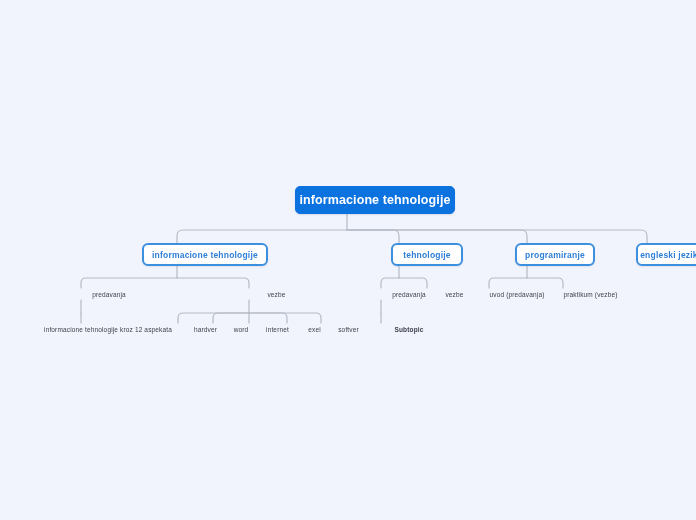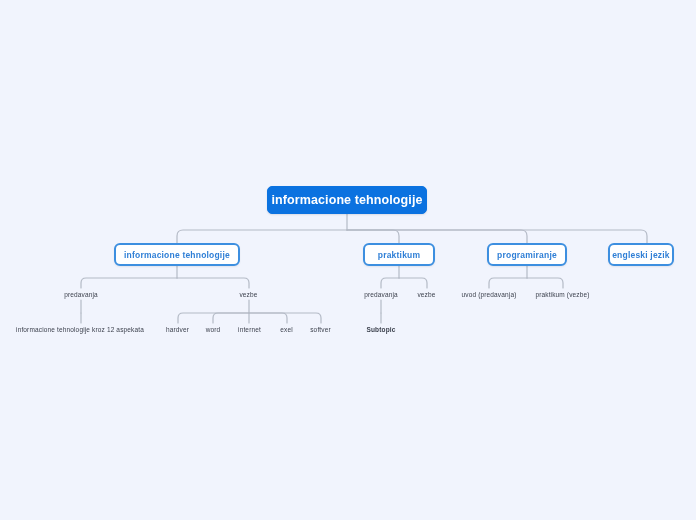--- a/index.html
+++ b/index.html
@@ -29,20 +29,21 @@
     height: 520px;
     pointer-events: none;
   }
   .node {
     position: absolute;
     box-sizing: border-box;
     white-space: nowrap;
     display: flex;
     align-items: center;
     justify-content: center;
+    margin-left: 28px;
   }
   .node-root {
     background: #0b72e0;
     color: #ffffff;
     border: 1px solid #0b72e0;
     border-radius: 5px;
     font-size: 12.5px;
     font-weight: bold;
     letter-spacing: 0.1px;
     box-shadow: 0 1px 2px rgba(0,0,0,0.10);
@@ -96,21 +97,21 @@
       <path d="M 249 313 L 249 323" fill="none" stroke="#b4bac6" stroke-width="1.2" stroke-linecap="round"></path>
       <path d="M 249 313 L 282 313 Q 287 313 287 318 L 287 323" fill="none" stroke="#b4bac6" stroke-width="1.2" stroke-linecap="round"></path>
       <path d="M 249 313 L 316 313 Q 321 313 321 318 L 321 323" fill="none" stroke="#b4bac6" stroke-width="1.2" stroke-linecap="round"></path>
       <path d="M 381 300 L 381 313" fill="none" stroke="#b4bac6" stroke-width="1.2" stroke-linecap="round"></path>
       <path d="M 381 313 L 381 323" fill="none" stroke="#b4bac6" stroke-width="1.2" stroke-linecap="round"></path>
     </svg>
 
   <div class="node node-root" style="left: 267px; top: 186px; width: 160px; height: 28px;">informacione tehnologije</div>
 
   <div class="node node-branch" style="left: 114px; top: 243px; width: 126px; height: 23px;">informacione tehnologije</div>
-  <div class="node node-branch" style="left: 363px; top: 243px; width: 72px; height: 23px;">praktikum</div>
+  <div class="node node-branch" style="left: 363px; top: 243px; width: 72px; height: 23px;">tehnologije</div>
   <div class="node node-branch" style="left: 487px; top: 243px; width: 80px; height: 23px;">programiranje</div>
   <div class="node node-branch" style="left: 608px; top: 243px; width: 66px; height: 23px;">engleski jezik</div>
 
   <div class="node node-leaf" style="left: 57px; top: 288px; width: 48px; height: 12px;">predavanja</div>
   <div class="node node-leaf" style="left: 235px; top: 288px; width: 27px; height: 12px;">vezbe</div>
   <div class="node node-leaf" style="left: 357px; top: 288px; width: 48px; height: 12px;">predavanja</div>
   <div class="node node-leaf" style="left: 413px; top: 288px; width: 27px; height: 12px;">vezbe</div>
   <div class="node node-leaf" style="left: 453px; top: 288px; width: 72px; height: 12px;">uvod (predavanja)</div>
   <div class="node node-leaf" style="left: 527px; top: 288px; width: 71px; height: 12px;">praktikum (vezbe)</div>
 

